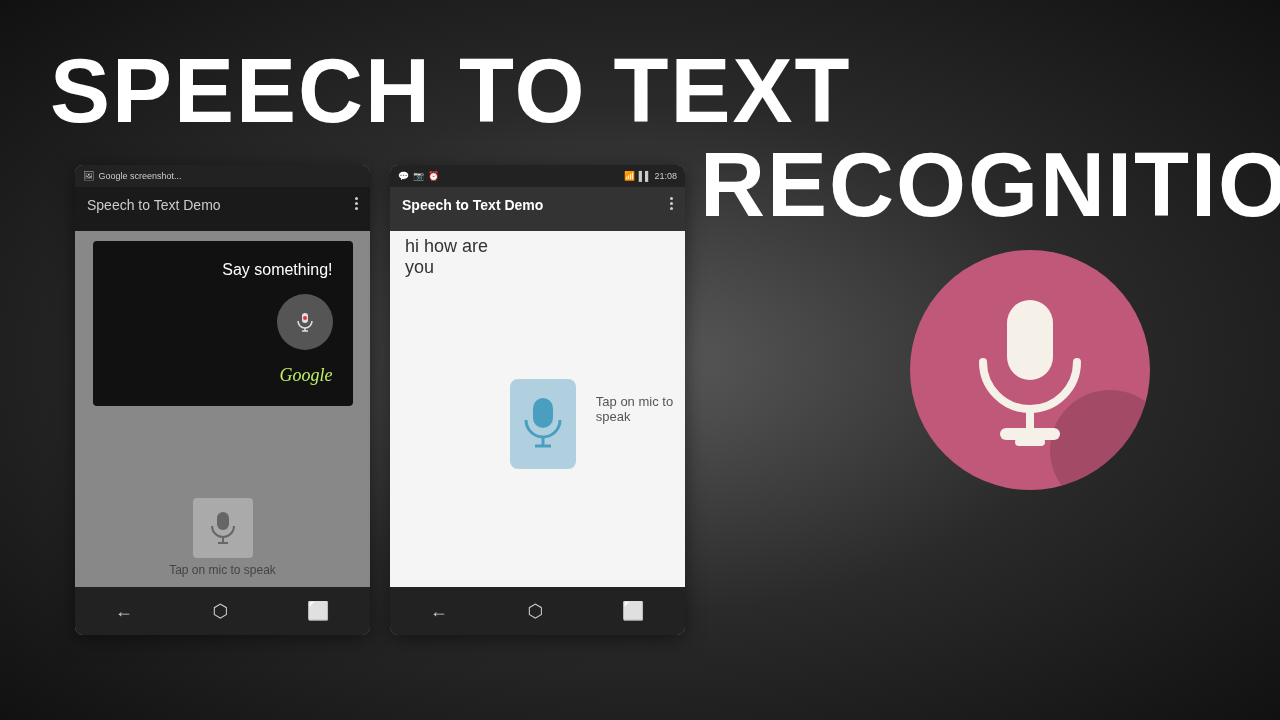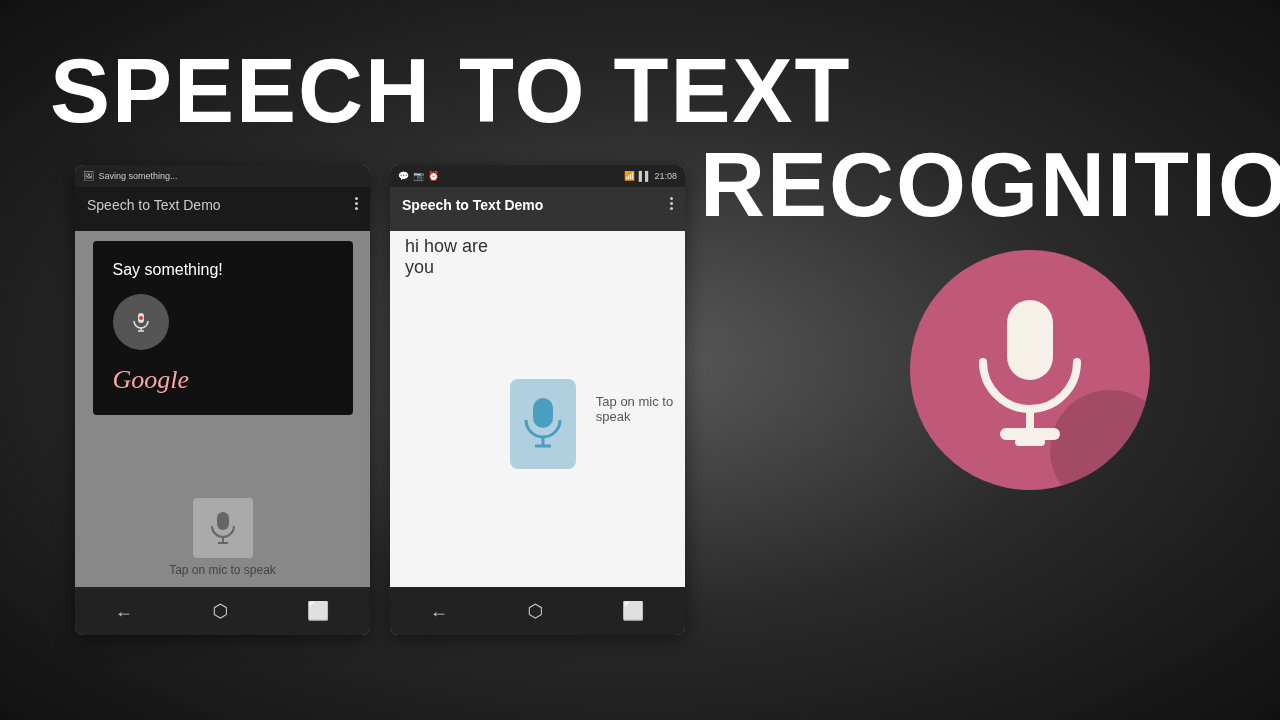--- a/index.html
+++ b/index.html
@@ -141,43 +141,43 @@
       padding-top: 10px;
     }
 
     .google-speech-popup {
       background: #111;
       width: 260px;
       border-radius: 4px;
       padding: 20px;
       display: flex;
       flex-direction: column;
-      align-items: flex-start;
+      align-items: flex-end;
       gap: 15px;
     }
 
     .say-something {
       color: #fff;
       font-size: 16px;
       font-weight: 300;
     }
 
     .mic-circle-google {
       width: 56px;
       height: 56px;
       background: #555;
       border-radius: 50%;
       display: flex;
       align-items: center;
       justify-content: center;
     }
 
     .google-logo {
-      color: #fca5a5;
-      font-size: 26px;
+      color: #bef264;
+      font-size: 18px;
       font-style: italic;
       font-family: serif;
     }
 
     
     .phone1-bottom {
       background: #888;
       display: flex;
       flex-direction: column;
       align-items: center;
@@ -299,21 +299,21 @@
 
 <div class="main-title-recognition">RECOGNITION</div>
 
 <div class="phones-container">
 
   <div class="phone">
 
     <div class="status-bar">
       <div class="left-icons">
         <span>🖼</span>
-        <span>Saving something...</span>
+        <span>Google screenshot...</span>
       </div>
       <div class="right-icons">
       </div>
     </div>
 
     <div class="app-bar">
       <span class="app-bar-title">Speech to Text Demo</span>
       <div class="three-dots">
         <span></span>
           <span></span>

